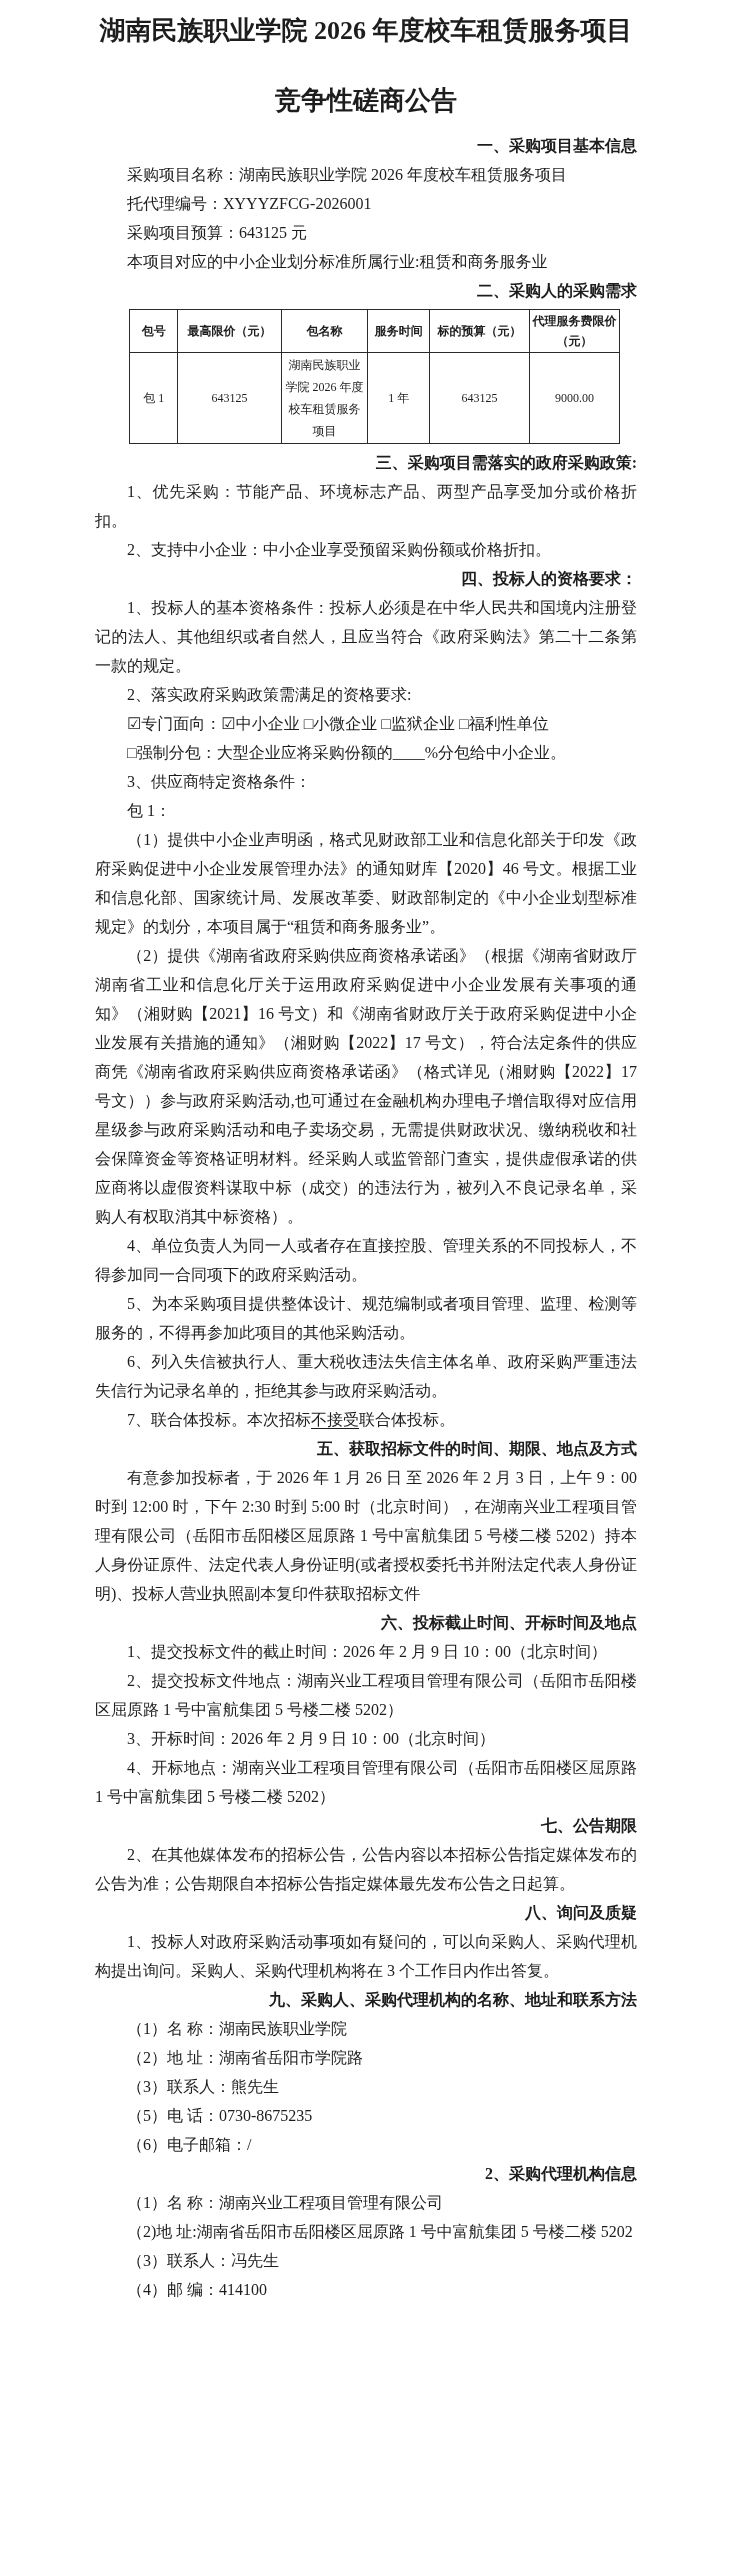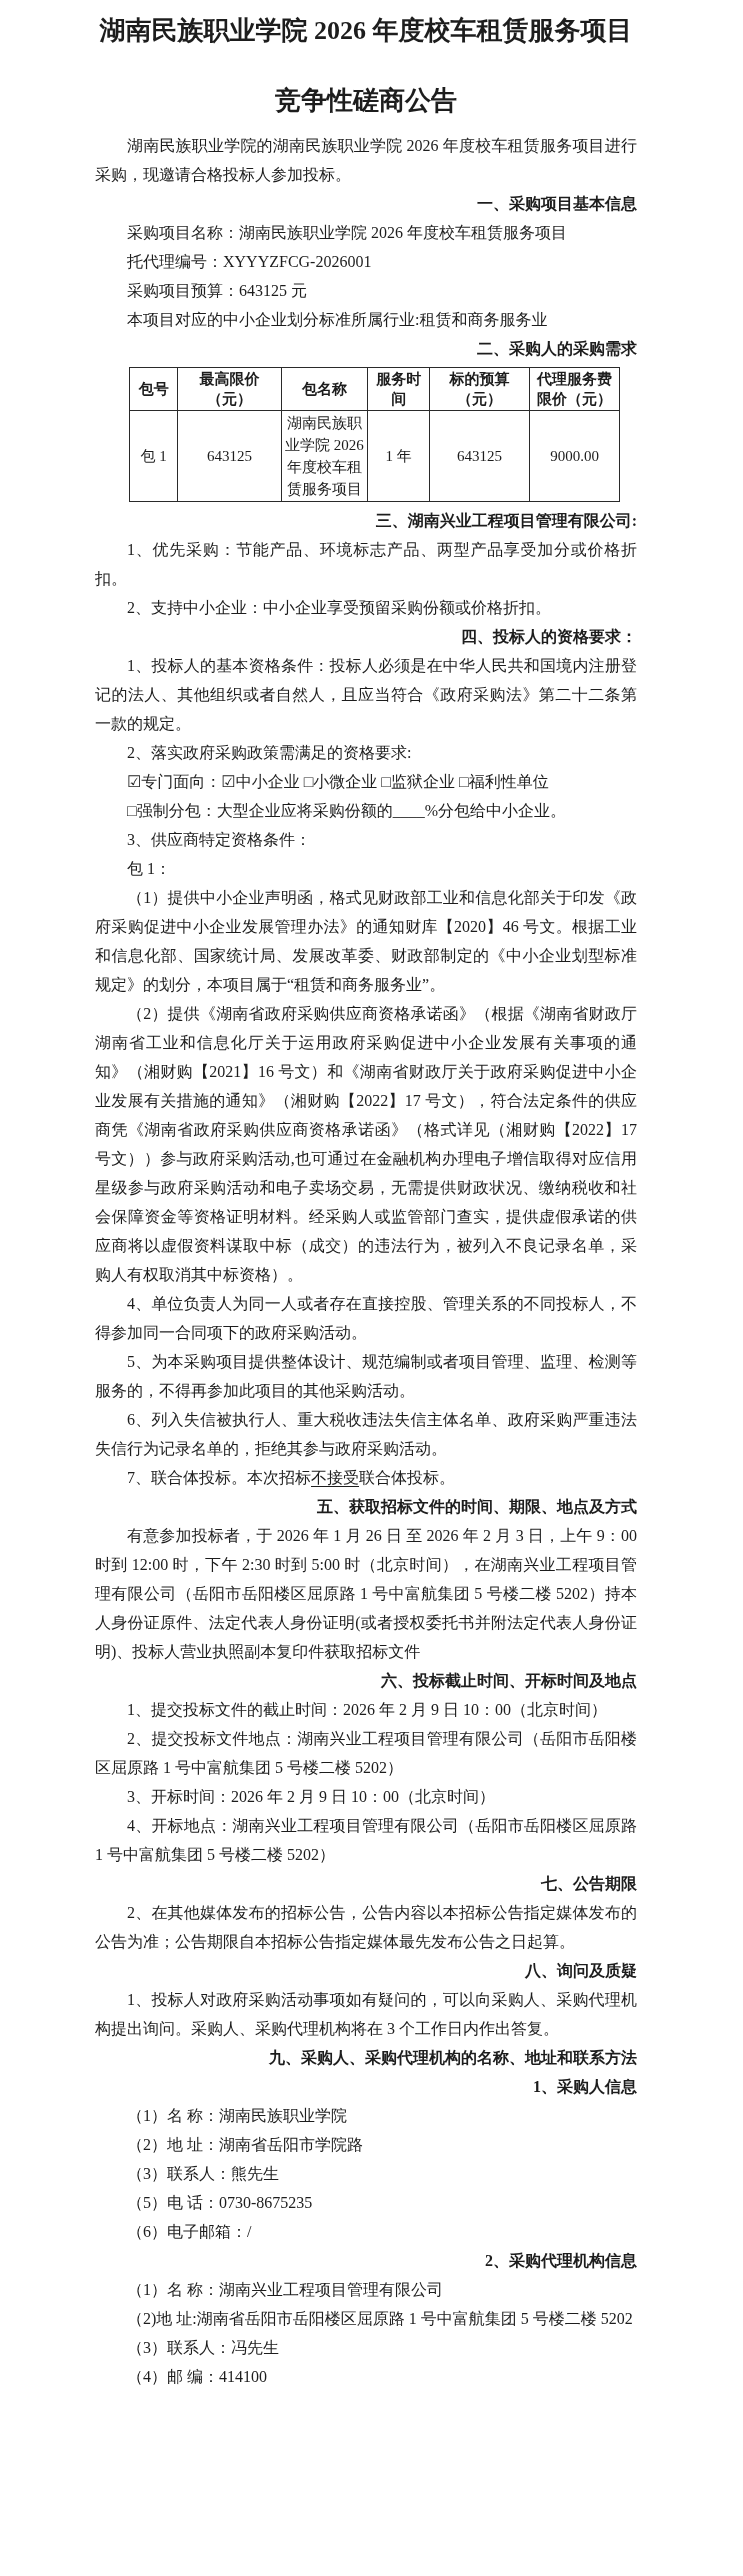--- a/index.html
+++ b/index.html
@@ -32,21 +32,21 @@
     text-indent: 2em;
     text-align: justify;
   }
   .heading { font-weight: bold; text-align: right; }
   .ul { text-decoration: underline; text-underline-offset: 2.8px; }
   .demand-table {
     border-collapse: collapse;
     table-layout: fixed;
     width: 491px;
     margin: 3.7px 0 3.7px 34px;
-    font-size: 15px;
+    font-size: 12px;
     text-align: center;
   }
   .demand-table th, .demand-table td {
     border: 1.4px solid #2a2a2a;
     padding: 0.9px 1.9px;
     vertical-align: middle;
     overflow: hidden;
   }
   .demand-table th { font-weight: bold; line-height: 20.4px; }
   .demand-table td { line-height: 22px; }
@@ -60,21 +60,20 @@
   .c6 { width: 89px; }
 </style>
 </head>
 <body>
 
 <div class="page">
 
   <div class="doc-title t1">湖南民族职业学院 2026 年度校车租赁服务项目</div>
   <div class="doc-title t2">竞争性磋商公告</div>
 
-  <p class="para">湖南民族职业学院的湖南民族职业学院 2026 年度校车租赁服务项目进行采购，现邀请合格投标人参加投标。</p>
 
   <p class="para heading">一、采购项目基本信息</p>
   <p class="para">采购项目名称：湖南民族职业学院 2026 年度校车租赁服务项目</p>
   <p class="para">托代理编号：XYYYZFCG-2026001</p>
   <p class="para">采购项目预算：643125 元</p>
   <p class="para">本项目对应的中小企业划分标准所属行业:租赁和商务服务业</p>
 
   <p class="para heading">二、采购人的采购需求</p>
 
   <table class="demand-table">
@@ -101,21 +100,21 @@
         <td>包 1</td>
         <td>643125</td>
         <td>湖南民族职业学院 2026 年度校车租赁服务项目</td>
         <td>1 年</td>
         <td>643125</td>
         <td>9000.00</td>
       </tr>
     </tbody>
   </table>
 
-  <p class="para heading">三、湖南兴业工程项目管理有限公司:</p>
+  <p class="para heading">三、采购项目需落实的政府采购政策:</p>
   <p class="para">1、优先采购：节能产品、环境标志产品、两型产品享受加分或价格折扣。</p>
   <p class="para">2、支持中小企业：中小企业享受预留采购份额或价格折扣。</p>
 
   <p class="para heading">四、投标人的资格要求：</p>
   <p class="para">1、投标人的基本资格条件：投标人必须是在中华人民共和国境内注册登记的法人、其他组织或者自然人，且应当符合《政府采购法》第二十二条第一款的规定。</p>
   <p class="para">2、落实政府采购政策需满足的资格要求:</p>
   <p class="para">☑专门面向：☑中小企业 □小微企业 □监狱企业 □福利性单位</p>
   <p class="para">□强制分包：大型企业应将采购份额的____%分包给中小企业。</p>
   <p class="para">3、供应商特定资格条件：</p>
   <p class="para">包 1：</p>
@@ -136,21 +135,20 @@
   <p class="para">4、开标地点：湖南兴业工程项目管理有限公司（岳阳市岳阳楼区屈原路 1 号中富航集团 5 号楼二楼 5202）</p>
 
   <p class="para heading">七、公告期限</p>
   <p class="para">2、在其他媒体发布的招标公告，公告内容以本招标公告指定媒体发布的公告为准；公告期限自本招标公告指定媒体最先发布公告之日起算。</p>
 
   <p class="para heading">八、询问及质疑</p>
   <p class="para">1、投标人对政府采购活动事项如有疑问的，可以向采购人、采购代理机构提出询问。采购人、采购代理机构将在 3 个工作日内作出答复。</p>
 
   <p class="para heading">九、采购人、采购代理机构的名称、地址和联系方法</p>
 
-  <p class="para heading">1、采购人信息</p>
   <p class="para">（1）名 称：湖南民族职业学院</p>
   <p class="para">（2）地 址：湖南省岳阳市学院路</p>
   <p class="para">（3）联系人：熊先生</p>
   <p class="para">（5）电 话：0730-8675235</p>
   <p class="para">（6）电子邮箱：/</p>
 
   <p class="para heading">2、采购代理机构信息</p>
   <p class="para">（1）名 称：湖南兴业工程项目管理有限公司</p>
   <p class="para">（2)地 址:湖南省岳阳市岳阳楼区屈原路 1 号中富航集团 5 号楼二楼 5202</p>
   <p class="para">（3）联系人：冯先生</p>

